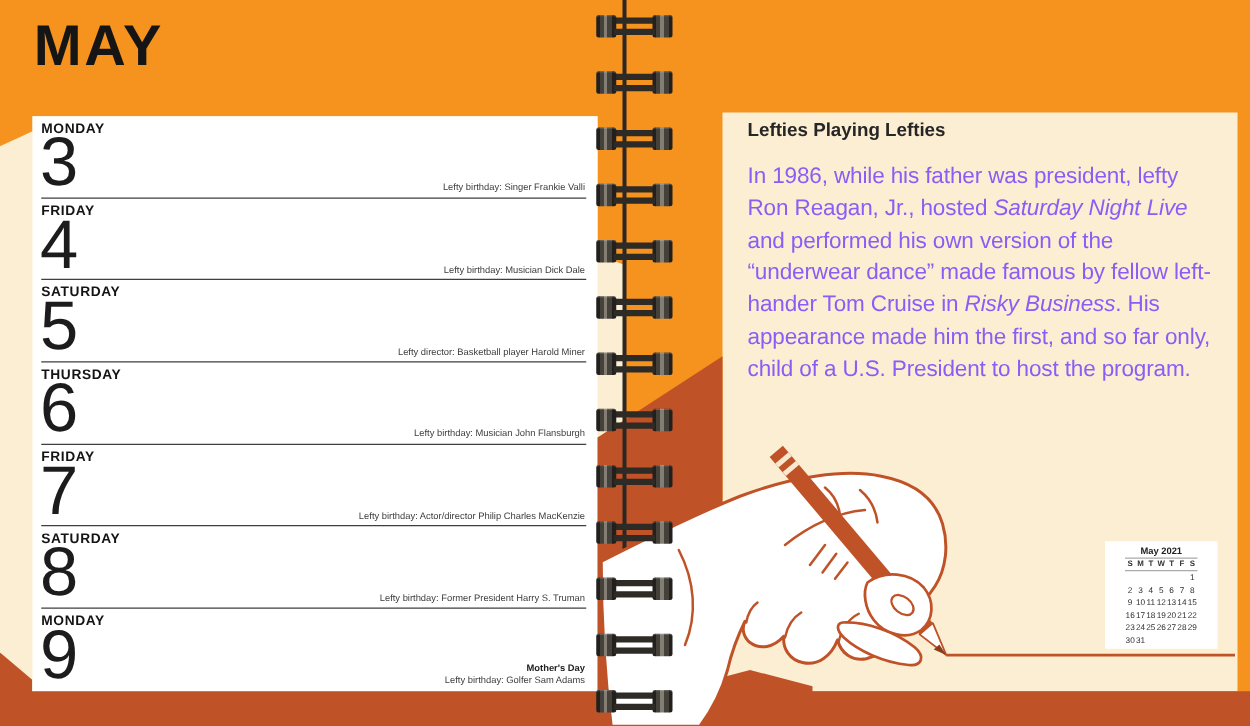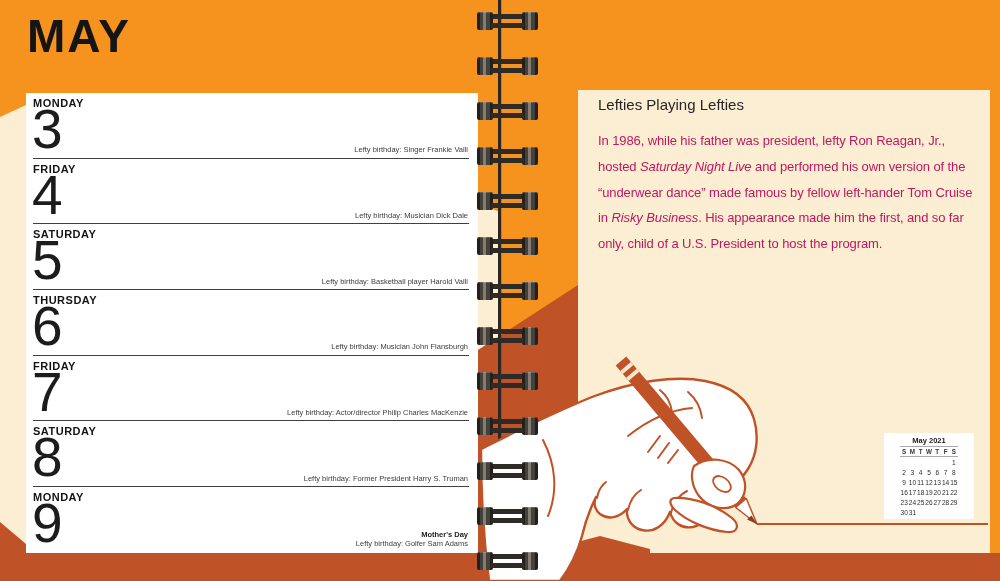--- a/index.html
+++ b/index.html
@@ -30,23 +30,23 @@
     letter-spacing:.5px;color:#141414;}
   .day-number{position:absolute;left:6px;top:9px;font-size:55px;font-weight:400;
     color:#1c1c1c;line-height:1;letter-spacing:-1px;}
   .day-notes{position:absolute;right:10px;bottom:4px;text-align:right;}
   .note{font-size:7.5px;line-height:9.5px;color:#3d3d3d;}
   .note.b{font-weight:700;color:#222;}
 
   
   .right-page{left:500px;top:0;width:500px;height:581px;background:var(--orange);}
   .rp-cream-panel{left:578px;top:90px;width:412px;height:463px;background:var(--cream);}
-  .fact-heading{left:598px;top:96px;font-size:15px;font-weight:400;color:#262626;}
-  .fact-paragraph{left:598px;top:128px;width:376px;font-size:13px;line-height:25.8px;
-    color:#be185d;letter-spacing:-.1px;}
+  .fact-heading{left:598px;top:96px;font-size:15px;font-weight:700;color:#262626;}
+  .fact-paragraph{left:598px;top:128px;width:376px;font-size:18px;line-height:25.8px;
+    color:#8b5cf6;letter-spacing:-.1px;}
   .fact-paragraph em{font-style:italic;}
 
   
   .bottom-strip{left:0;top:553px;width:1000px;height:28px;background:var(--burnt-orange);z-index:3;}
 
   
   .mini-cal{left:884px;top:433px;width:90px;height:86px;background:var(--paper-white);
     box-sizing:border-box;padding:3px 16px 2px;z-index:7;}
   .cal-title{text-align:center;font-size:7.5px;font-weight:700;color:#222;line-height:10px;}
   .cal-head{display:grid;grid-template-columns:repeat(7,1fr);border-top:1px solid #aaa;
@@ -92,21 +92,21 @@
     <div class="day-number">4</div>
     <div class="day-notes">
             <div class="note">Lefty birthday: Musician Dick Dale</div>
           </div>
   </div>
 
   <div class="day-row">
     <div class="day-name">SATURDAY</div>
     <div class="day-number">5</div>
     <div class="day-notes">
-            <div class="note">Lefty birthday: Basketball player Harold Valli</div>
+            <div class="note">Lefty director: Basketball player Harold Miner</div>
           </div>
   </div>
 
   <div class="day-row">
     <div class="day-name">THURSDAY</div>
     <div class="day-number">6</div>
     <div class="day-notes">
             <div class="note">Lefty birthday: Musician John Flansburgh</div>
           </div>
   </div>

